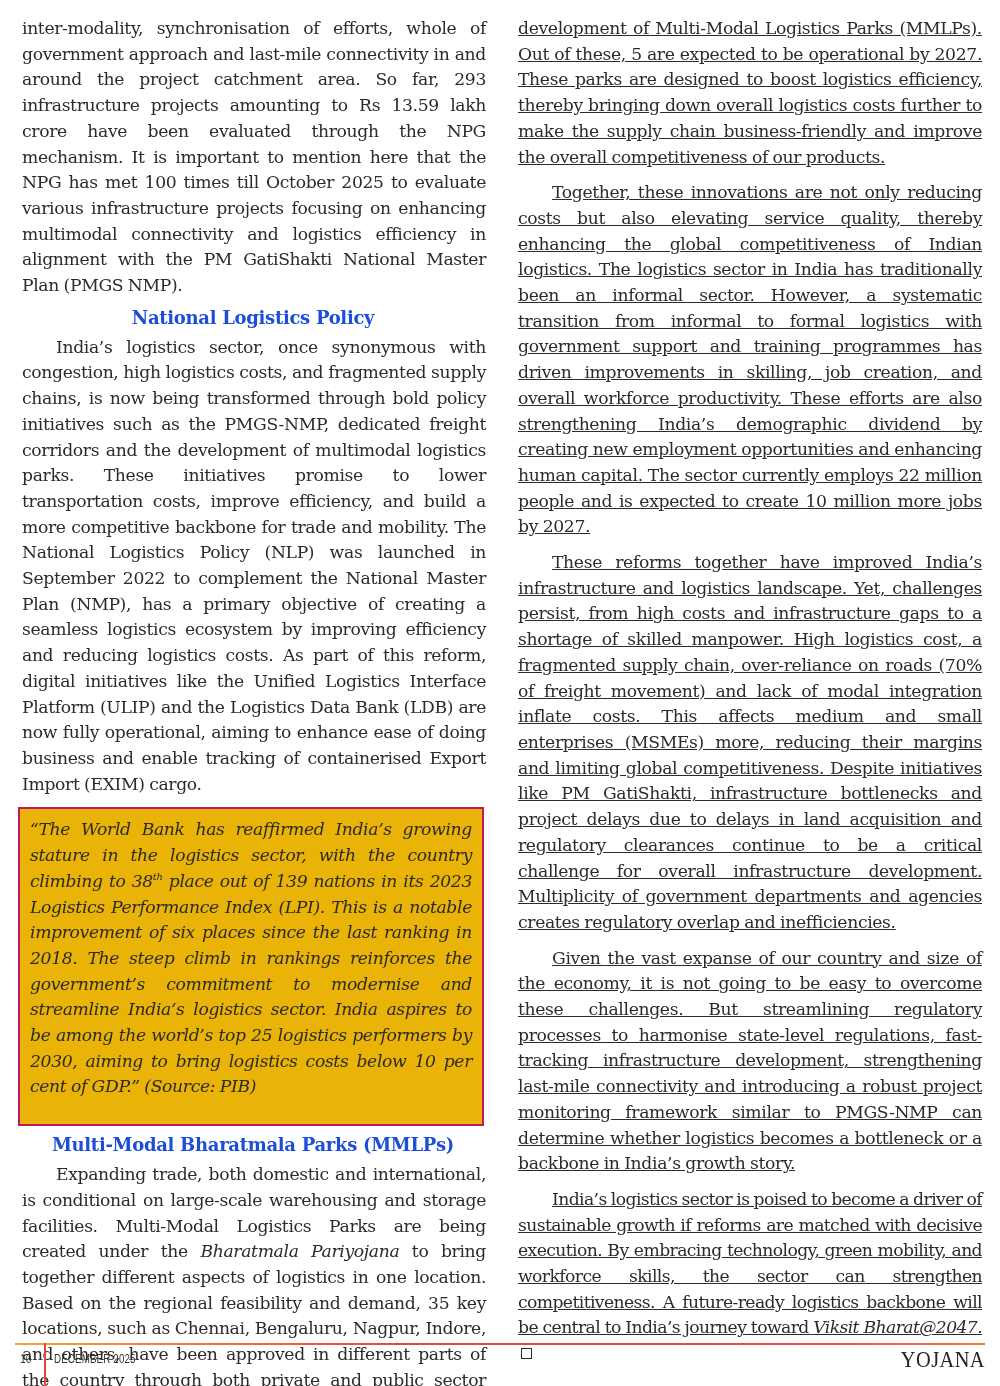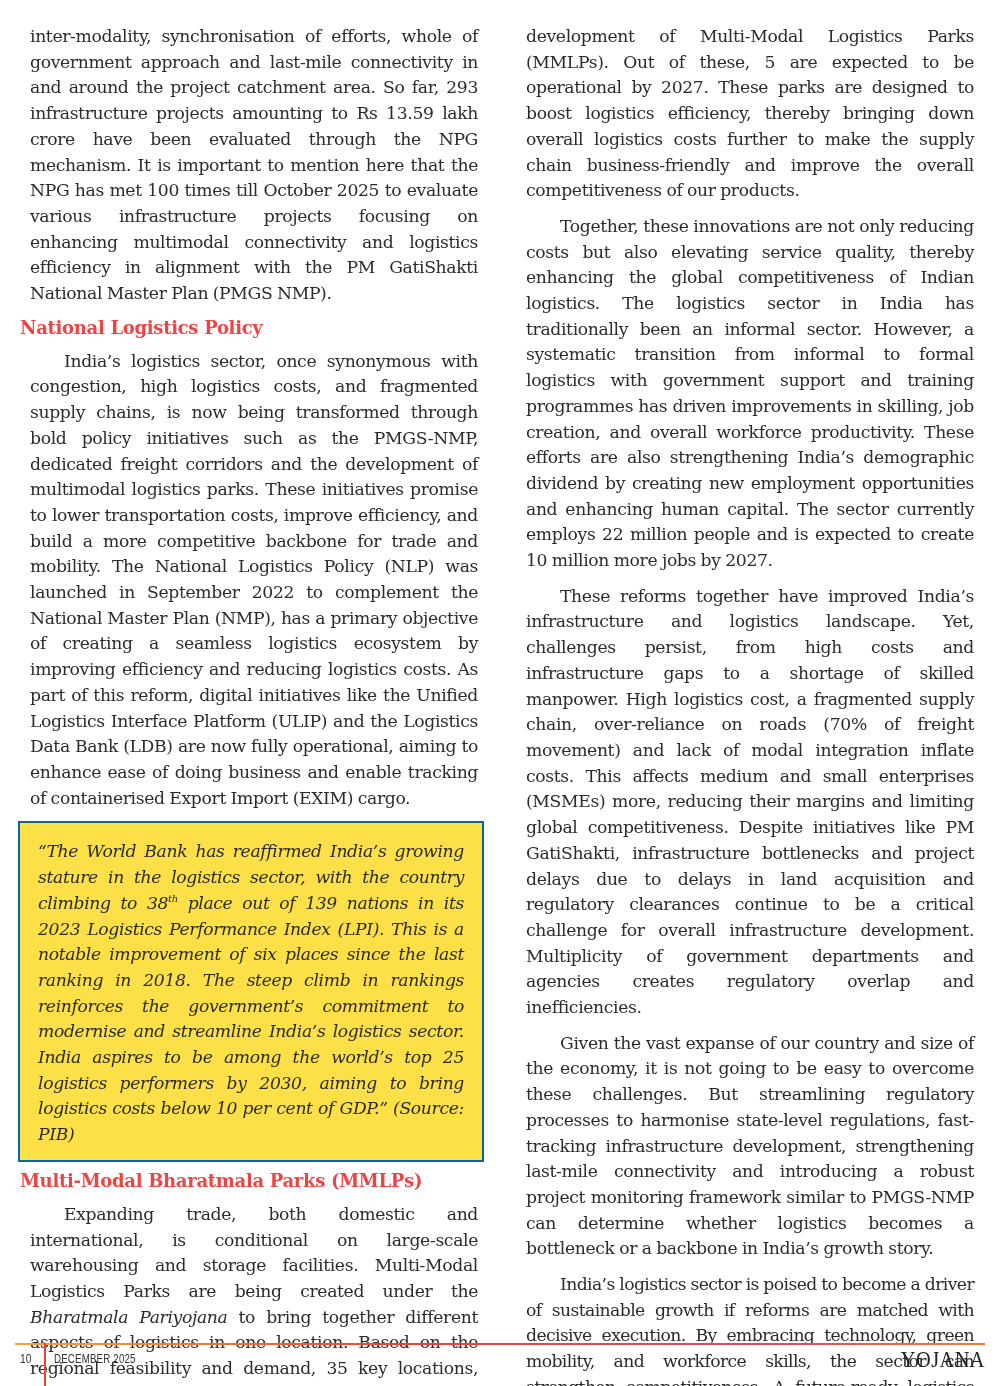--- a/index.html
+++ b/index.html
@@ -2,34 +2,34 @@
 <html><head>
 <meta charset="utf-8">
 <style>
   html, body { margin:0; padding:0; }
   body {
     width:1000px; height:1386px; background:#ffffff; position:relative; overflow:hidden;
     font-family:"DejaVu Serif", serif; color:#2b2b2b;
   }
   .col { position:absolute; top:16px; width:464px; }
   .col.left { left:22px; }
-  .col.right { left:518px; }
+  .col.right { left:518px;text-decoration:underline; }
   p {
-    margin:8px; font-size:17.2px; line-height:25.7px; text-align:justify;
+    margin:0; font-size:17.2px; line-height:25.7px; text-align:justify;
     letter-spacing:-0.35px; word-spacing:-0.5px;
   }
   p.indent { text-indent:34px; }
   p.gap { margin-top:10px; }
   h2 {
-    margin:6px 0 4px -2px; font-size:18px; line-height:26px; color:#ef4444;
-    font-weight:bold; letter-spacing:-0.3px;
+    margin:6px 0 4px -2px; font-size:18px; line-height:26px; color:#1d4ed8;
+    font-weight:bold; letter-spacing:-0.3px;text-align:center;
   }
   .quote-box {
-    margin:10px 2px 6px -4px; padding:8px 10px 4px 10px;
-    background:#fde047; border:2px solid #0369a1;
+    margin:10px 2px 6px -4px; padding:8px 10px 24px 10px;
+    background:#eab308; border:2px solid #be185d;
   }
   .quote-box p { font-style:italic; font-size:17.2px; line-height:25.7px; }
   sup { font-size:10px; line-height:0; }
   .final p { letter-spacing:-0.6px; word-spacing:-0.8px; }
   .footer-line {
     position:absolute; left:15px; top:1343px; width:970px; height:2px;
     background:linear-gradient(90deg,#f4a340,#e8453a 40%,#e34b5a 80%,#f27a3a);
   }
   .footer-vline { position:absolute; left:44px; top:1343px; width:2px; height:43px; background:#e8453a; }
   .page-num { position:absolute; left:20px; top:1351px; font-family:"Liberation Sans Narrow","Liberation Sans", sans-serif; font-size:13px; color:#333; transform:scaleX(0.8); transform-origin:left; }

